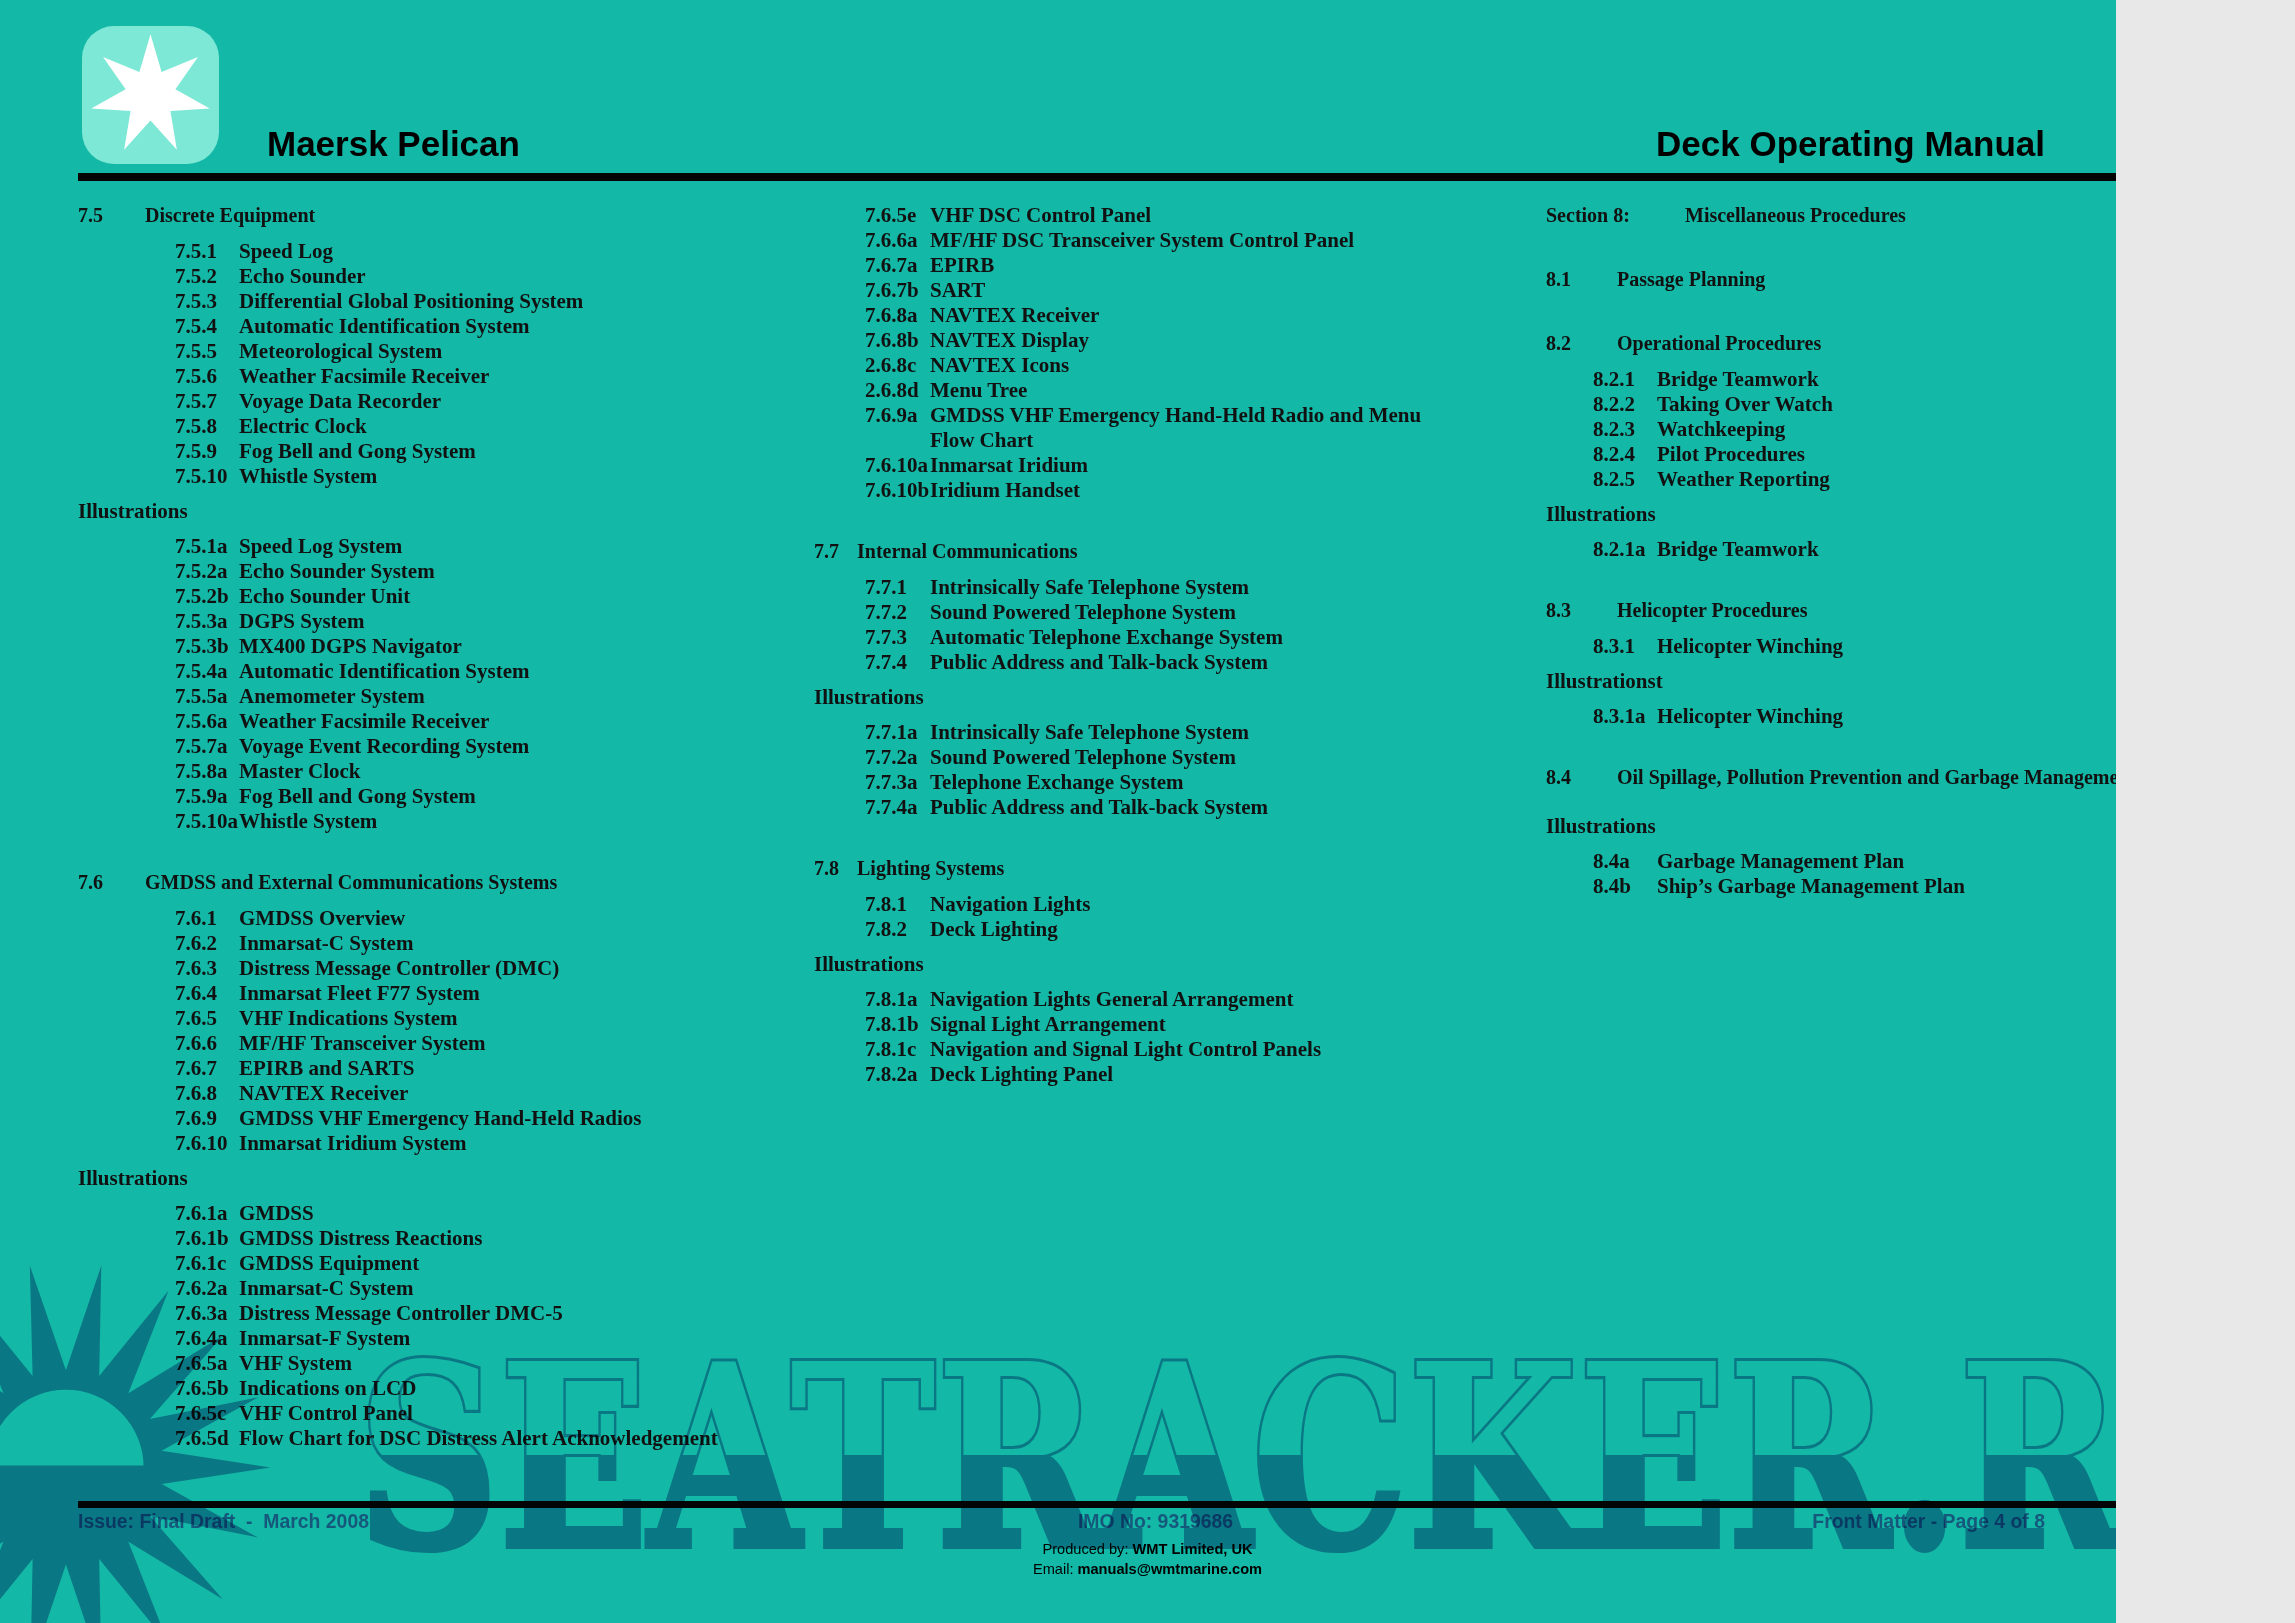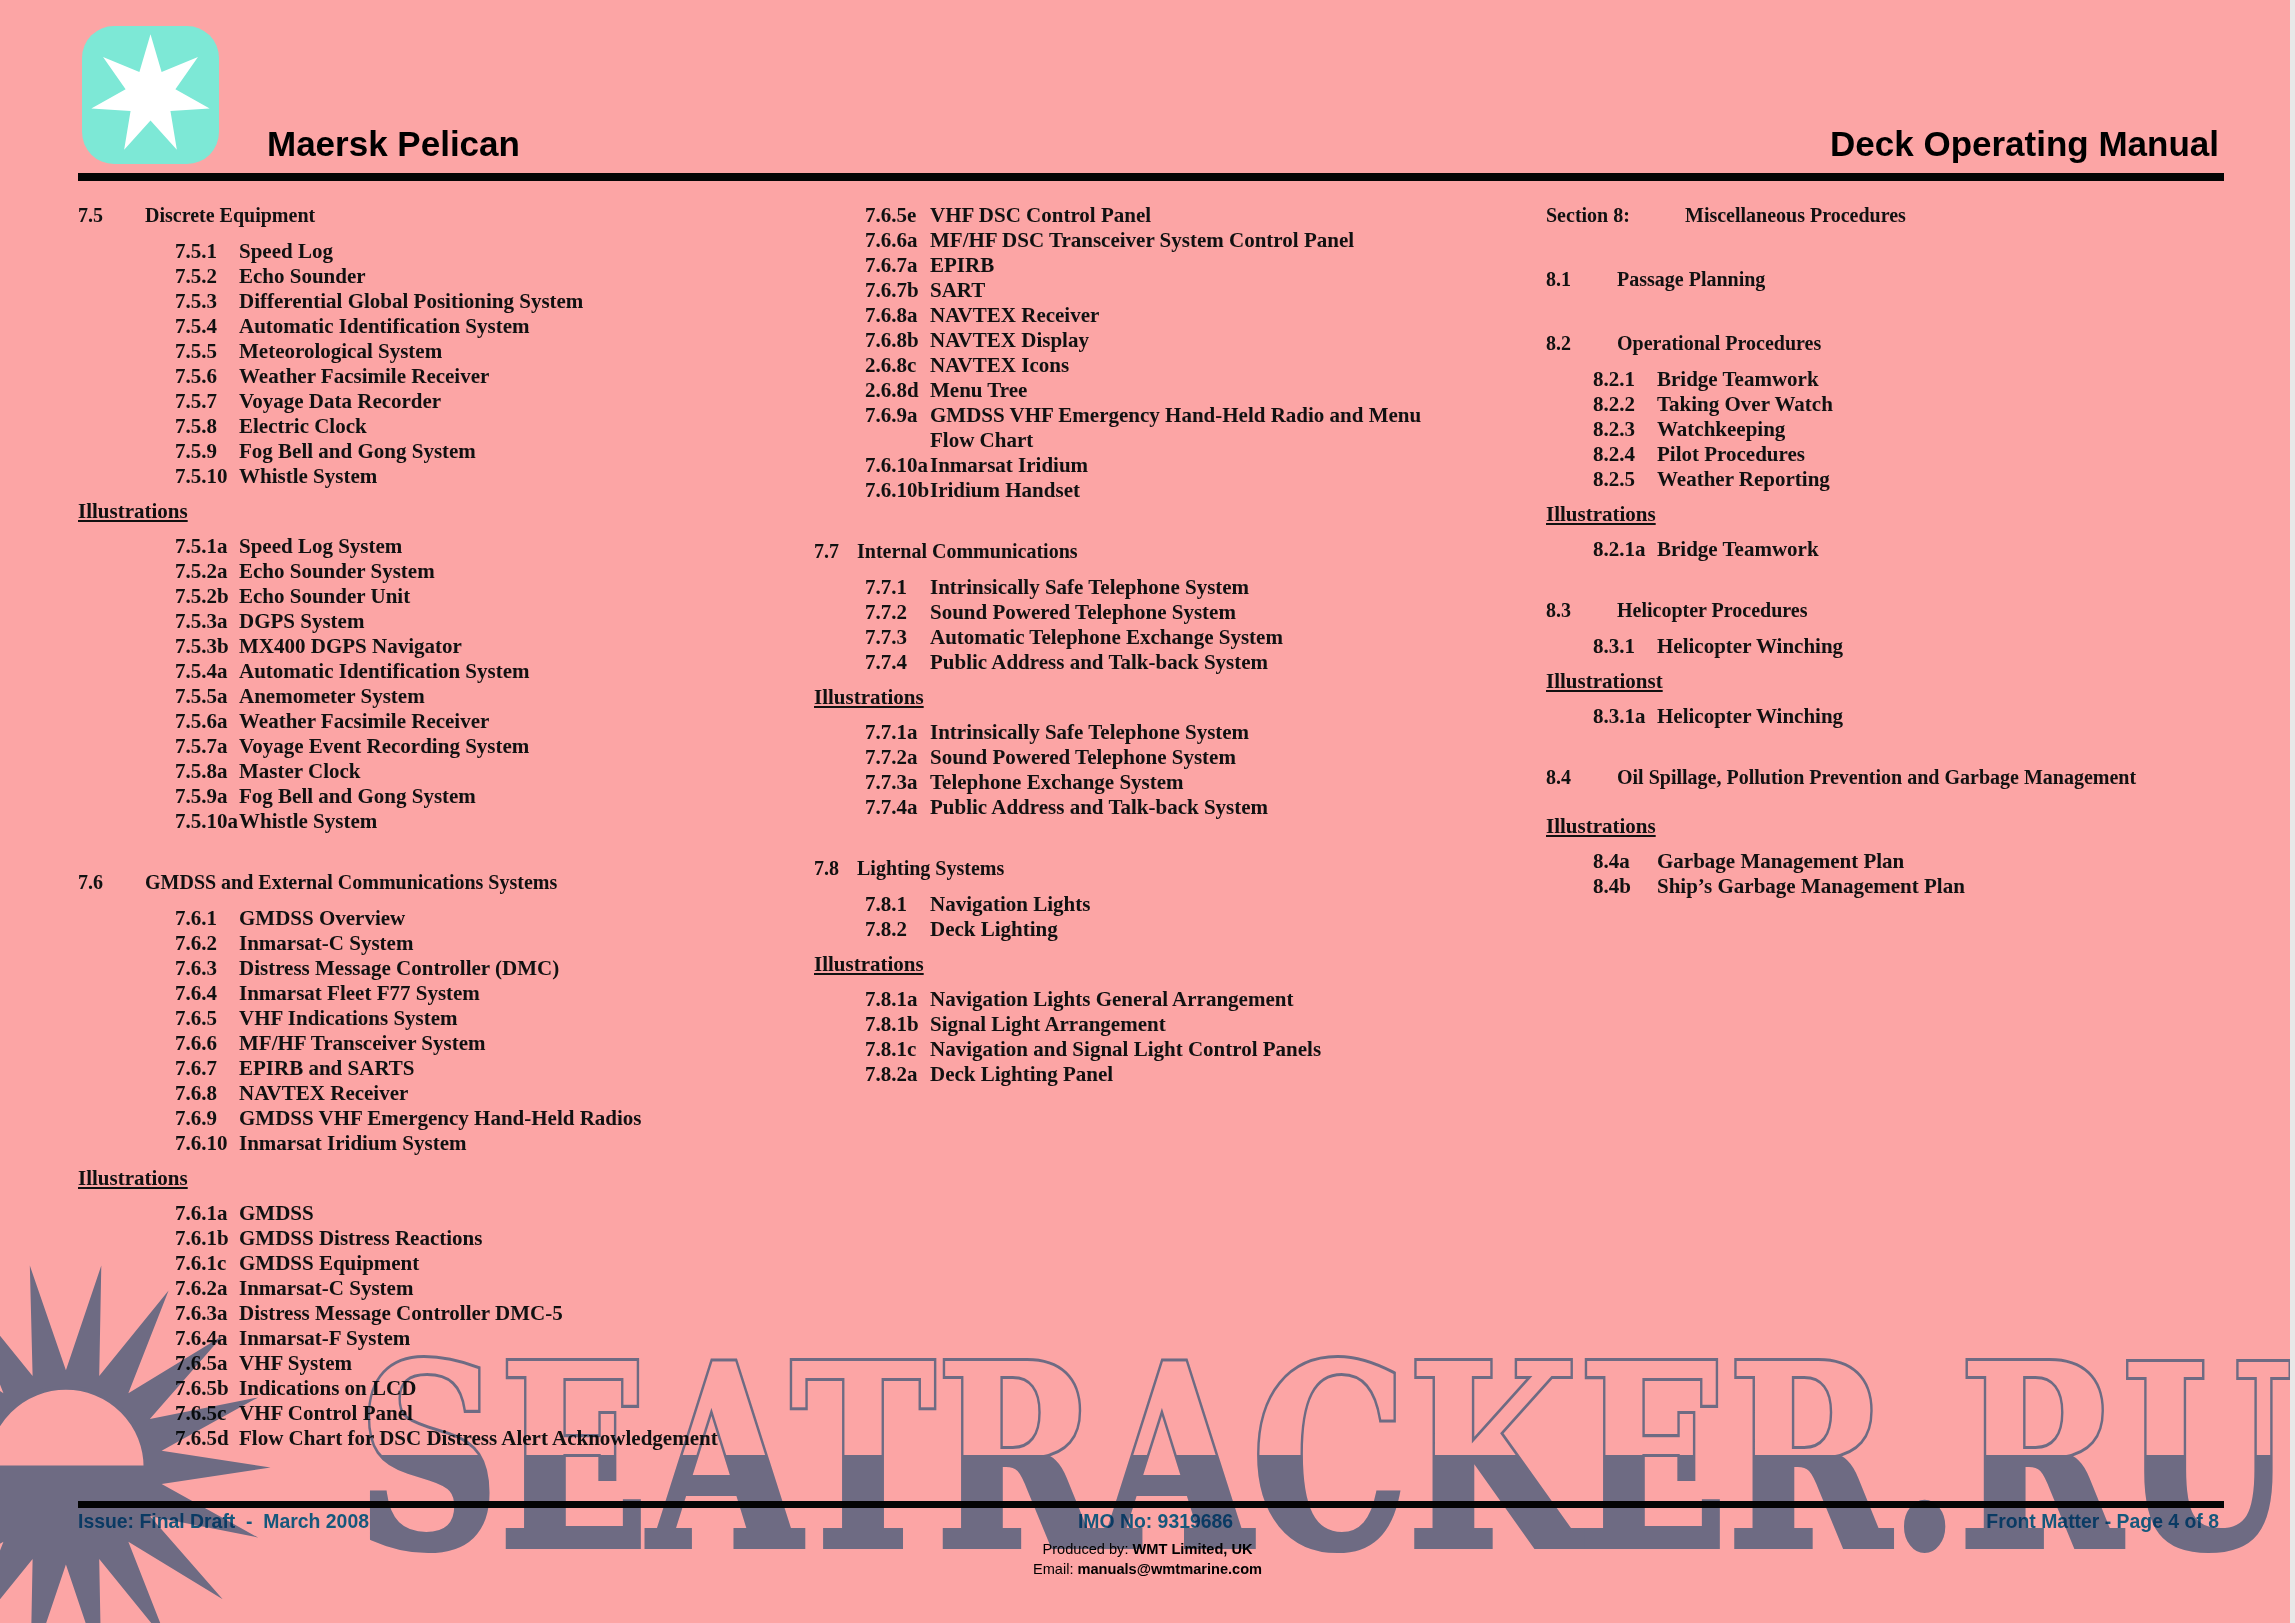--- a/index.html
+++ b/index.html
@@ -1,19 +1,19 @@
 <!DOCTYPE html>
 <html style="font-size:11px"><head>
 <meta charset="utf-8">
 <style>
   html,body{margin:0;padding:0;background:#e8e8e8;}
   #page{
     position:relative;
-    width:2290px;height:1623px;
-    background:#fca5a5;
+    width:2116px;height:1623px;
+    background:#14b8a6;
     overflow:hidden;
     font-family:"Liberation Serif", serif;
     color:#111111;
   }
   
   #logo{
     position:absolute;left:82px;top:26px;width:137px;height:138px;
     background:#7DE8D6;border-radius:32px;
   }
   #logo svg{position:absolute;left:0;top:0;}
@@ -27,21 +27,21 @@
   #manual-title{right:71px;text-align:right;}
   #header-rule{position:absolute;left:78px;top:173px;width:2146px;height:8.3px;background:#050505;}
   
   .col{position:absolute;top:203px;font-size:21px;line-height:25px;}
   .c1{left:78px;width:732px;--num:97px;--numw:64px;--ttl:67px;}
   .c2{left:814px;width:729px;--num:51px;--numw:65px;--ttl:43px;}
   .c3{left:1546px;width:749px;--num:47px;--numw:64px;--ttl:71px;}
   .blk{white-space:nowrap;font-weight:bold;}
   .sec{margin-top:36px;font-weight:bold;font-size:20px;}
   .items{margin-top:11px;}
-  .sub{margin-top:9.7px;font-weight:bold;text-decoration:underline;}
+  .sub{margin-top:9.7px;font-weight:bold;}
   .sub + .items{margin-top:10.4px;}
   .sec + .sec{margin-top:39px;}
   .sec + .sub{margin-top:23.6px;}
   .col > .blk:first-child{margin-top:0;}
   .secnum{display:inline-block;min-width:var(--ttl);}
   .sec.wide .secnum{min-width:139px;}
   .row{height:25px;padding-left:var(--num);}
   .row .num{display:inline-block;min-width:var(--numw);}
   
   #footer-rule{position:absolute;left:78px;top:1501px;width:2146px;height:7px;background:#050505;}

